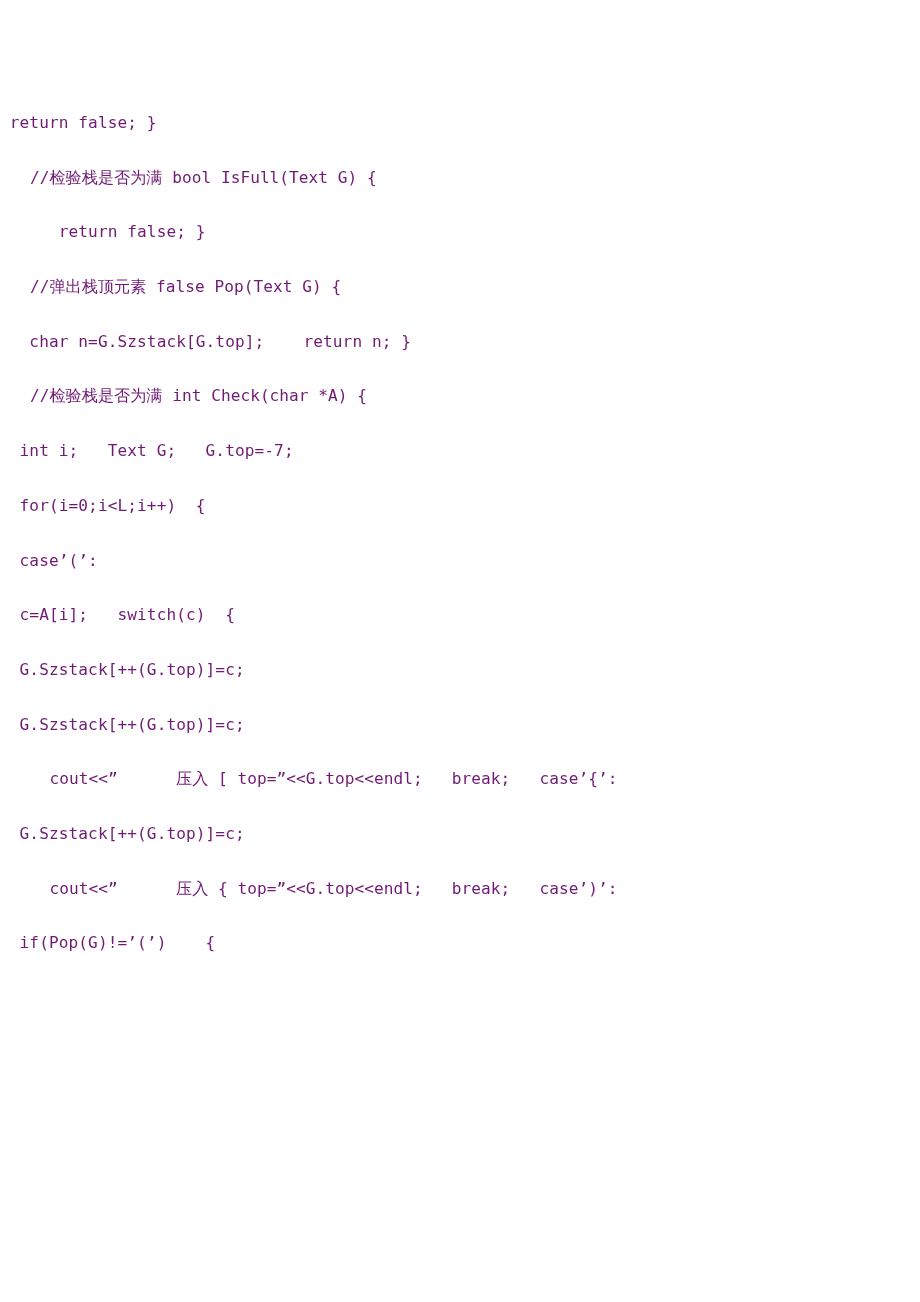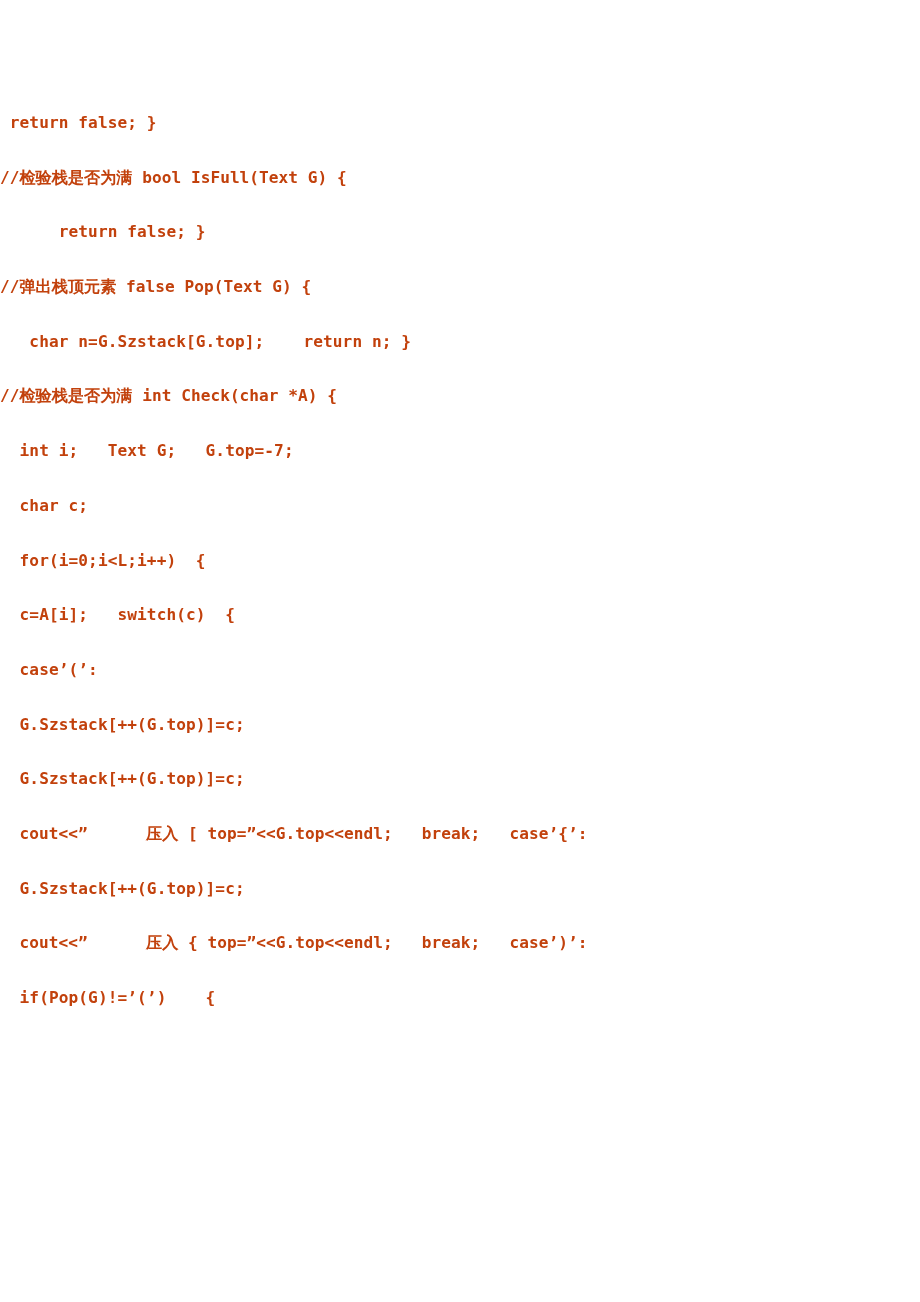--- a/index.html
+++ b/index.html
@@ -28,45 +28,45 @@
     top: 96px;
     width: 920px;
   }
   .code-line {
     font-family: "DejaVu Sans Mono", "Liberation Mono", monospace;
     font-size: 16.1px;
     line-height: 54.7px;
     height: 54.7px;
     white-space: pre;
     letter-spacing: 0.1px;
-    color: #c2410c;
-    font-weight: 700;
+    color: #701a75;
+    font-weight: 400;
     -webkit-font-smoothing: antialiased;
   }
   .code-line.cjk {
     
     letter-spacing: 0.05px;
+    padding-left: 30px;
   }
 </style>
 </head>
 <body>
 
 <div id="page">
   <div id="code-body">
       <div class="code-line"> return false; }</div>
       <div class="code-line cjk">//检验栈是否为满 bool IsFull(Text G) {</div>
       <div class="code-line">      return false; }</div>
       <div class="code-line cjk">//弹出栈顶元素 false Pop(Text G) {</div>
       <div class="code-line">   char n=G.Szstack[G.top];    return n; }</div>
       <div class="code-line cjk">//检验栈是否为满 int Check(char *A) {</div>
       <div class="code-line">  int i;   Text G;   G.top=-7;</div>
-      <div class="code-line">  char c;</div>
       <div class="code-line">  for(i=0;i&lt;L;i++)  {</div>
+      <div class="code-line">  case’(’:</div>
       <div class="code-line">  c=A[i];   switch(c)  {</div>
-      <div class="code-line">  case’(’:</div>
       <div class="code-line">  G.Szstack[++(G.top)]=c;</div>
       <div class="code-line">  G.Szstack[++(G.top)]=c;</div>
       <div class="code-line cjk">  cout&lt;&lt;”      压入 [ top=”&lt;&lt;G.top&lt;&lt;endl;   break;   case’{’:</div>
       <div class="code-line">  G.Szstack[++(G.top)]=c;</div>
       <div class="code-line cjk">  cout&lt;&lt;”      压入 { top=”&lt;&lt;G.top&lt;&lt;endl;   break;   case’)’:</div>
       <div class="code-line">  if(Pop(G)!=’(’)    {</div>
     </div>
 </div>
 
 </body></html>

